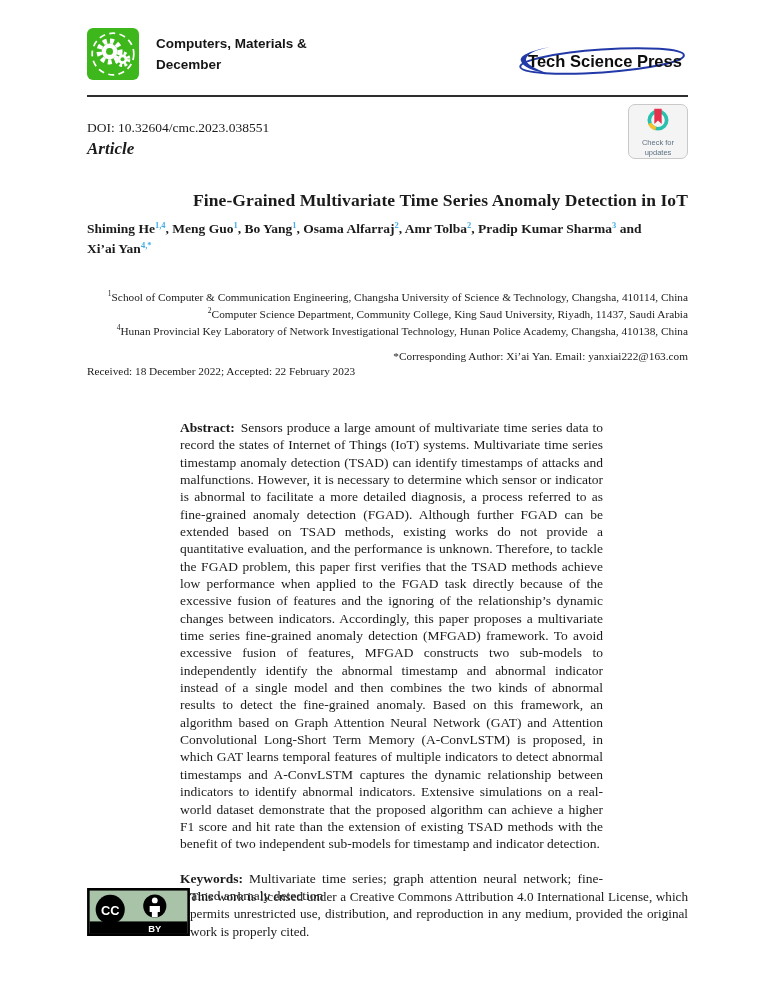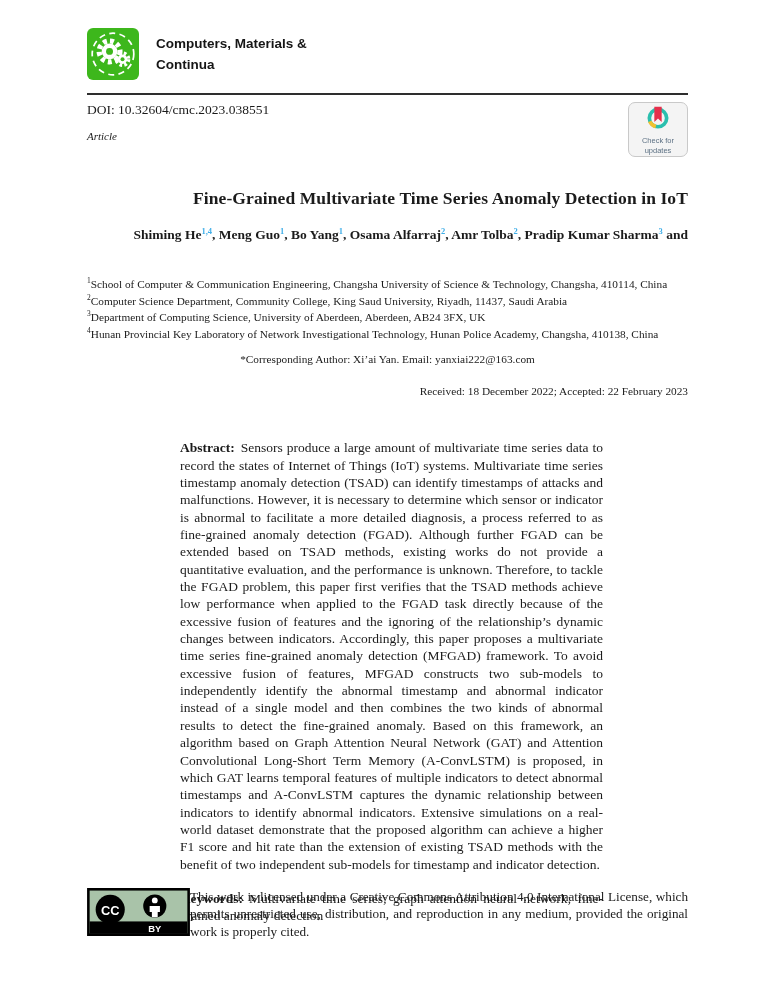--- a/index.html
+++ b/index.html
@@ -16,52 +16,52 @@
   .header{display:flex;align-items:flex-start;}
   .logo-box{width:52px;height:52px;flex:0 0 52px;}
   .journal-name{
     font-family:"Liberation Sans", sans-serif;
     font-weight:bold;font-size:13.5px;line-height:1.55;
     margin-left:17px;margin-top:6px;color:#161616;
   }
   .tsp-logo{margin-left:auto;margin-top:14px;}
   .rule{border:0;border-top:2px solid #2e2e2e;margin:13px 0 0 0;}
   
-  .meta-row{display:flex;align-items:flex-start;margin-top:7px;gap:16px;}
+  .meta-row{display:flex;align-items:flex-end;margin-top:7px;gap:16px;}
   .doi{font-size:13.5px;}
-  .article-type{font-size:11px;font-weight:normal;font-style:italic;margin-top:12px;}
+  .article-type{font-size:17px;font-weight:bold;font-style:italic;margin-top:3px;}
   .update-badge{
     margin-left:auto;width:58px;height:53px;
     background:#f4f4f4;border:1px solid #c9c9c9;border-radius:7px;
     display:flex;flex-direction:column;align-items:center;justify-content:center;
     cursor:pointer;
   }
   .update-badge-text{
     font-family:"Liberation Sans", sans-serif;font-size:7.5px;line-height:1.25;
     color:#5d7184;text-align:center;margin-top:6px;
   }
   
   .title{
     text-align:right;font-weight:bold;font-size:17.5px;
     margin-top:31px;letter-spacing:0.1px;
   }
   .authors{
-    text-align:right;font-weight:bold;font-size:13.5px;
-    margin-top:16px;line-height:1.45;
+    text-align:left;font-weight:bold;font-size:13.5px;
+    margin-top:8px;line-height:1.45;
   }
   .au-sup, .authors sup{
     color:#3FAEE8;font-size:8.5px;font-weight:bold;
     vertical-align:super;line-height:0;
   }
   
-  .affiliations{margin-top:31px;text-align:left;font-size:11.3px;line-height:1.5;}
+  .affiliations{margin-top:31px;text-align:right;font-size:11.3px;line-height:1.5;}
   .aff-line{max-width:601px;margin:0 auto;}
   .aff-line sup{font-size:7.5px;vertical-align:super;line-height:0;}
-  .corresponding{text-align:center;font-size:11.3px;margin-top:10px;}
-  .history{text-align:right;font-size:11.3px;margin-top:20px;}
+  .corresponding{text-align:right;font-size:11.3px;margin-top:10px;}
+  .history{text-align:left;font-size:11.3px;margin-top:3px;}
   
   .abstract{
     margin:42px 17px 0 93px;width:423px;
     font-size:13.5px;line-height:1.285;text-align:justify;
   }
   .abstract .label, .keywords .label{font-weight:bold;margin-right:6px;}
   .keywords{
     margin:17px 0 0 93px;width:423px;
     font-size:13.5px;line-height:1.285;text-align:justify;
   }
@@ -85,21 +85,30 @@
           <circle cx="26" cy="27" r="12" fill="none" stroke="#ffffff" stroke-width="6" stroke-dasharray="4.5 3.6"></circle>
           <circle cx="26" cy="27" r="9" fill="#ffffff"></circle>
           <circle cx="26" cy="27" r="4" fill="#3DB71C"></circle>
           <circle cx="41" cy="36" r="7" fill="none" stroke="#ffffff" stroke-width="4" stroke-dasharray="3 2.6"></circle>
           <circle cx="41" cy="36" r="5.5" fill="#ffffff"></circle>
           <circle cx="41" cy="36" r="2.3" fill="#3DB71C"></circle>
         </svg>
       </div>
       <div class="journal-name">
         <div>Computers, Materials &amp;</div>
-        <div>Continua</div>
+        <div>December</div>
+      </div>
+      <div class="tsp-logo">
+        <svg width="172" height="36" viewBox="0 0 172 36">
+          <g transform="rotate(-4 86 18)">
+            <ellipse cx="86" cy="19" rx="82" ry="11.5" fill="none" stroke="#2239A8" stroke-width="2"></ellipse>
+          </g>
+          <path d="M34 5 C 13 9 3 14 5 19 C 7 25 17 29 33 32 C 17 26 9 21 10 17 C 11 12 19 8 34 5 Z" fill="#2239A8"></path>
+          <text x="89" y="24.5" text-anchor="middle" font-family="Liberation Sans, sans-serif" font-size="16.5" font-weight="bold" fill="#0d0d0d">Tech Science Press</text>
+        </svg>
       </div>
     </div>
 
     <hr class="rule">
 
     <div class="meta-row">
       <div>
         <div class="doi">DOI: 10.32604/cmc.2023.038551</div>
         <div class="article-type">Article</div>
       </div>
@@ -113,26 +122,26 @@
           <div>Check for</div>
           <div>updates</div>
         </div>
       </div>
     </div>
 
     <div class="title">Fine-Grained Multivariate Time Series Anomaly Detection in IoT</div>
 
     <div class="authors">
       <div><span>Shiming He</span><sup class="au-sup">1,4</sup>, <span>Meng Guo</span><sup class="au-sup">1</sup>, <span>Bo Yang</span><sup class="au-sup">1</sup>, <span>Osama Alfarraj</span><sup class="au-sup">2</sup>, <span>Amr Tolba</span><sup class="au-sup">2</sup>, <span>Pradip Kumar Sharma</span><sup class="au-sup">3</sup> and</div>
+      <div><span>Xi’ai Yan</span><sup class="au-sup">4,*</sup></div>
     </div>
 
     <div class="affiliations">
         <div class="aff-line"><sup>1</sup>School of Computer &amp; Communication Engineering, Changsha University of Science &amp; Technology, Changsha, 410114, China</div>
         <div class="aff-line"><sup>2</sup>Computer Science Department, Community College, King Saud University, Riyadh, 11437, Saudi Arabia</div>
-        <div class="aff-line"><sup>3</sup>Department of Computing Science, University of Aberdeen, Aberdeen, AB24 3FX, UK</div>
         <div class="aff-line"><sup>4</sup>Hunan Provincial Key Laboratory of Network Investigational Technology, Hunan Police Academy, Changsha, 410138, China</div>
       </div>
 
     <div class="corresponding">*Corresponding Author: Xi’ai Yan. Email: yanxiai222@163.com</div>
     <div class="history">Received: 18 December 2022; Accepted: 22 February 2023</div>
 
     <div class="abstract">
       <span class="label">Abstract:</span><span>Sensors produce a large amount of multivariate time series data to record the states of Internet of Things (IoT) systems. Multivariate time series timestamp anomaly detection (TSAD) can identify timestamps of attacks and malfunctions. However, it is necessary to determine which sensor or indicator is abnormal to facilitate a more detailed diagnosis, a process referred to as fine-grained anomaly detection (FGAD). Although further FGAD can be extended based on TSAD methods, existing works do not provide a quantitative evaluation, and the performance is unknown. Therefore, to tackle the FGAD problem, this paper first verifies that the TSAD methods achieve low performance when applied to the FGAD task directly because of the excessive fusion of features and the ignoring of the relationship’s dynamic changes between indicators. Accordingly, this paper proposes a multivariate time series fine-grained anomaly detection (MFGAD) framework. To avoid excessive fusion of features, MFGAD constructs two sub-models to independently identify the abnormal timestamp and abnormal indicator instead of a single model and then combines the two kinds of abnormal results to detect the fine-grained anomaly. Based on this framework, an algorithm based on Graph Attention Neural Network (GAT) and Attention Convolutional Long-Short Term Memory (A-ConvLSTM) is proposed, in which GAT learns temporal features of multiple indicators to detect abnormal timestamps and A-ConvLSTM captures the dynamic relationship between indicators to identify abnormal indicators. Extensive simulations on a real-world dataset demonstrate that the proposed algorithm can achieve a higher F1 score and hit rate than the extension of existing TSAD methods with the benefit of two independent sub-models for timestamp and indicator detection.</span>
     </div>
 

